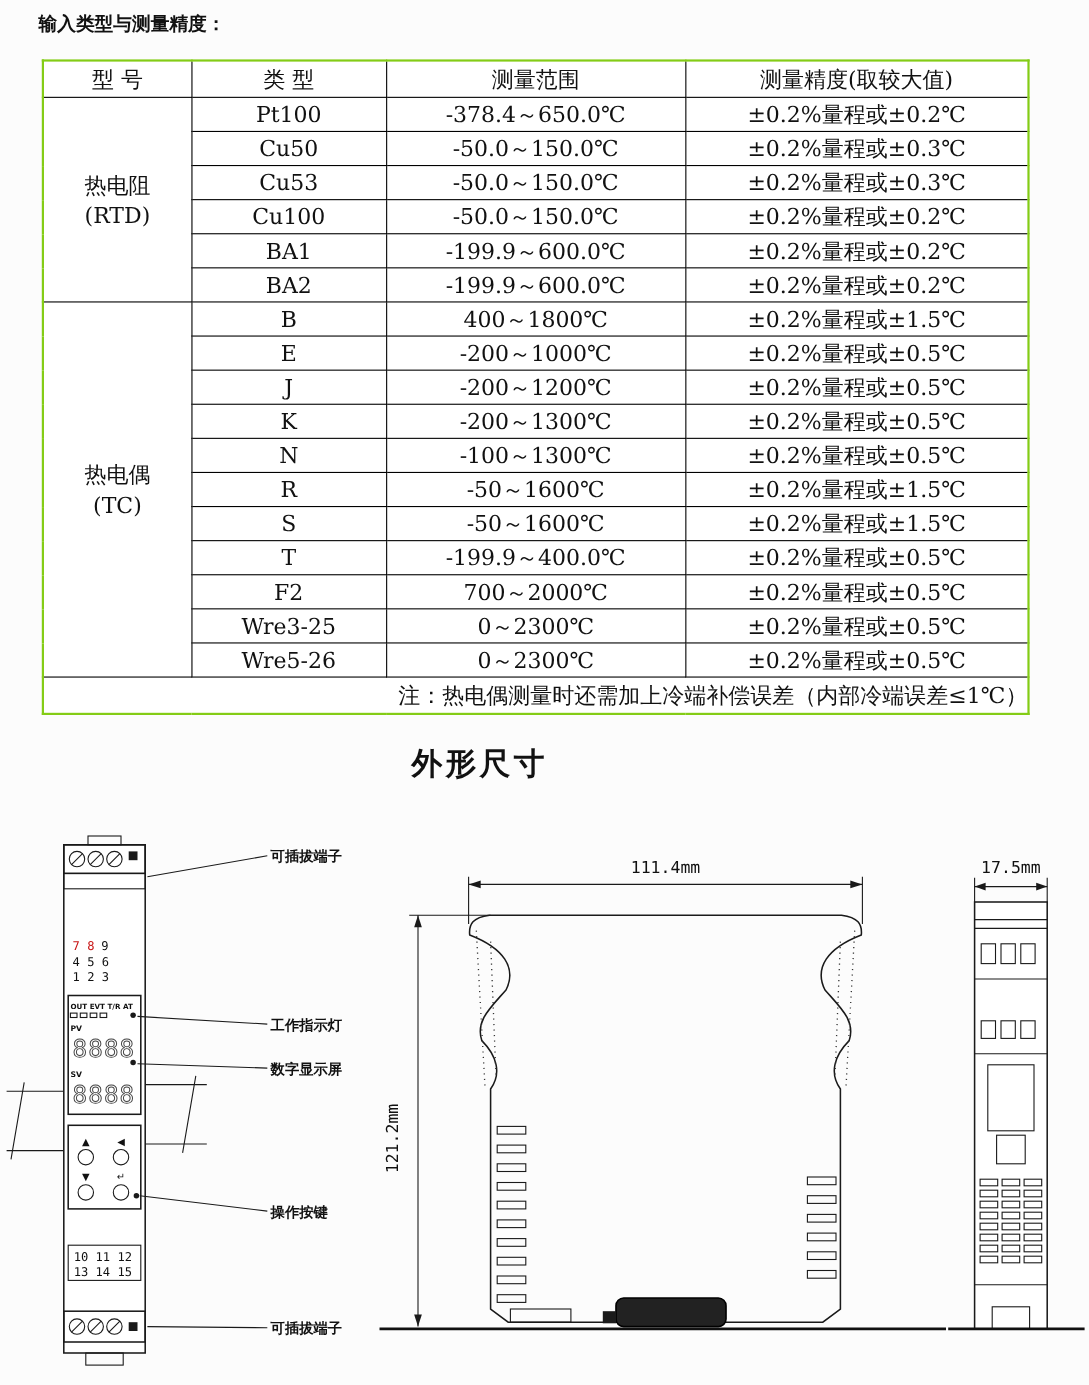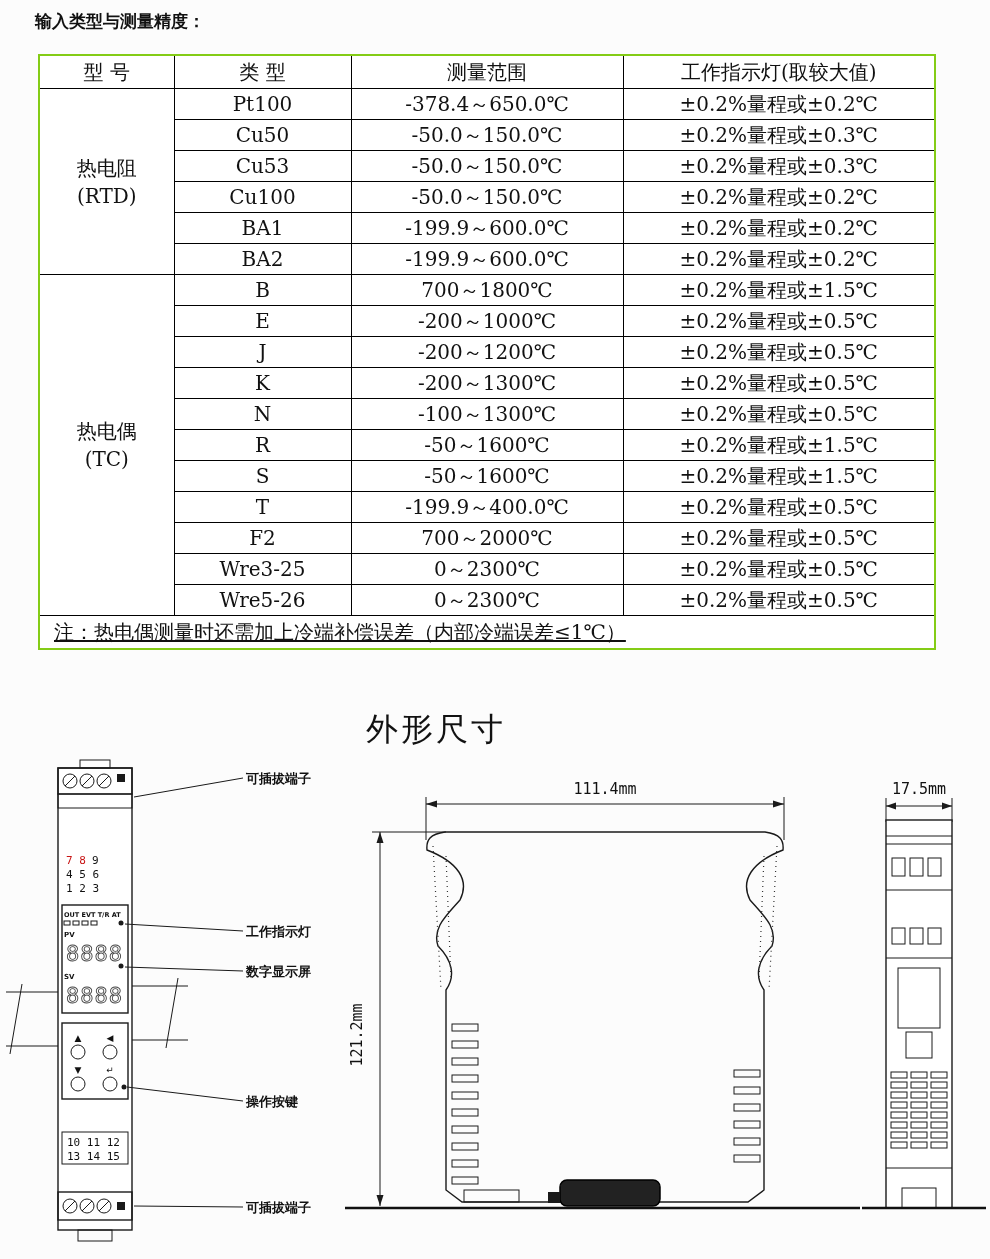--- a/index.html
+++ b/index.html
@@ -17,26 +17,26 @@
     border:2px solid #84cc16;background:#fff;
   }
   table.spec th,table.spec td{
     border:1.5px solid #000;text-align:center;vertical-align:middle;
     font-size:20px;font-weight:normal;padding:0;height:30px;line-height:30px;
     white-space:nowrap;overflow:hidden;
   }
   table.spec th{height:32px;line-height:32px;}
   table.spec td.model-cell div{line-height:28px;}
   table.spec td.note-cell{
-    text-align:left;padding-left:14px;height:32px;line-height:32px;font-size:20px;text-decoration:underline;
+    text-align:right;padding-left:14px;height:32px;line-height:32px;font-size:20px;
   }
   .section-title{
-    position:absolute;left:0;top:708px;width:872px;text-align:center;
+    position:absolute;left:0;top:676px;width:872px;text-align:center;
     font-family:"DejaVu Sans","Liberation Sans",sans-serif;
-    font-size:32px;font-weight:normal;letter-spacing:3px;
+    font-size:28px;font-weight:bold;letter-spacing:3px;
   }
   svg{position:absolute;left:0;top:740px;}
   .ln{stroke:#1a1a1a;fill:none;stroke-width:1.4;}
   .thin{stroke:#1a1a1a;fill:none;stroke-width:1;}
   .dotl{stroke:#333;fill:none;stroke-width:1.2;stroke-dasharray:1 4;}
   .fillw{fill:#fff;}
   .solid{fill:#1a1a1a;stroke:none;}
   .callout{font:bold 13px "DejaVu Sans","Liberation Sans",sans-serif;fill:#111;}
   .dim{font:15px "DejaVu Sans Mono","Liberation Mono",monospace;fill:#111;}
   .tnum{font:11px "DejaVu Sans Mono","Liberation Mono",monospace;fill:#111;}
@@ -56,21 +56,21 @@
     <col style="width:135px">
       <col style="width:177px">
       <col style="width:272px">
       <col style="width:312px">
   </colgroup>
   <thead>
     <tr>
       <th>型  号</th>
       <th>类  型</th>
       <th>测量范围</th>
-      <th>工作指示灯(取较大值)</th>
+      <th>测量精度(取较大值)</th>
     </tr>
   </thead>
   <tbody>
       <tr>
         <td rowspan="6" class="model-cell">
           <div>热电阻</div>
           <div>(RTD)</div>
         </td>
         <td>Pt100</td>
         <td>-378.4～650.0℃</td>
@@ -100,21 +100,21 @@
         <td>BA2</td>
         <td>-199.9～600.0℃</td>
         <td>±0.2%量程或±0.2℃</td>
       </tr>
       <tr>
         <td rowspan="11" class="model-cell">
           <div>热电偶</div>
           <div>(TC)</div>
         </td>
         <td>B</td>
-        <td>700～1800℃</td>
+        <td>400～1800℃</td>
         <td>±0.2%量程或±1.5℃</td>
       </tr>
       <tr>
         <td>E</td>
         <td>-200～1000℃</td>
         <td>±0.2%量程或±0.5℃</td>
       </tr>
       <tr>
         <td>J</td>
         <td>-200～1200℃</td>

